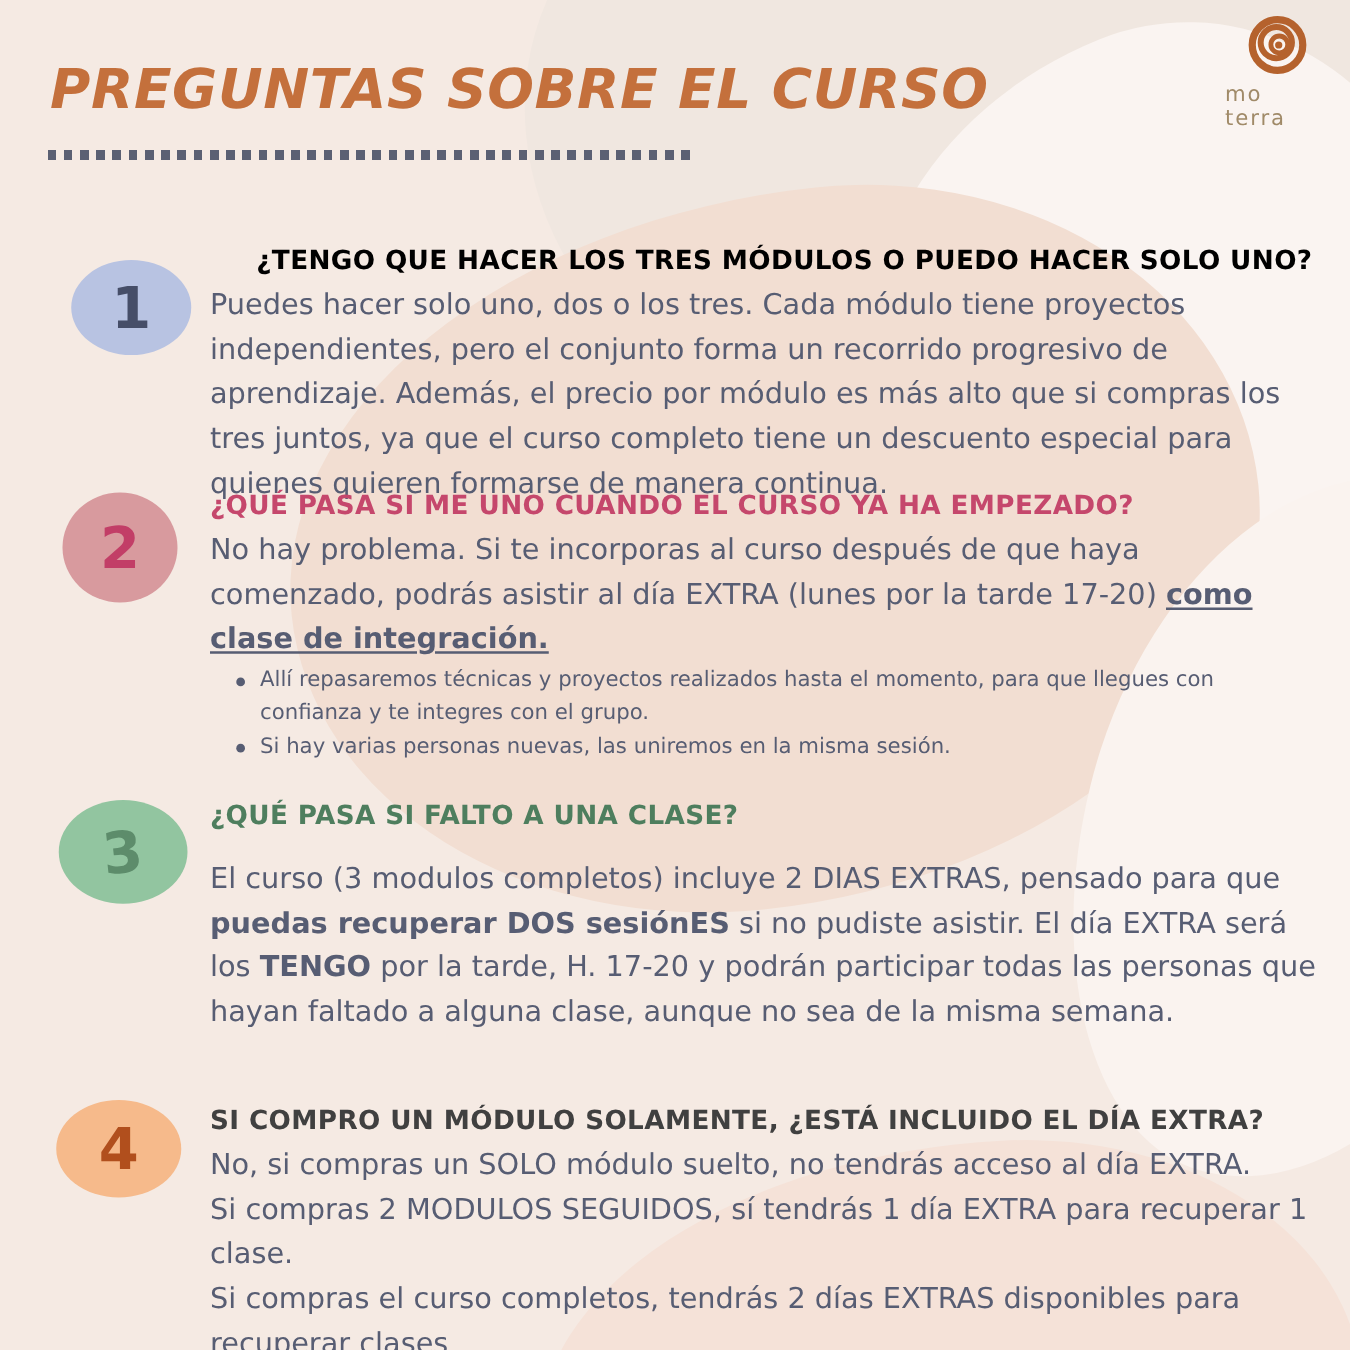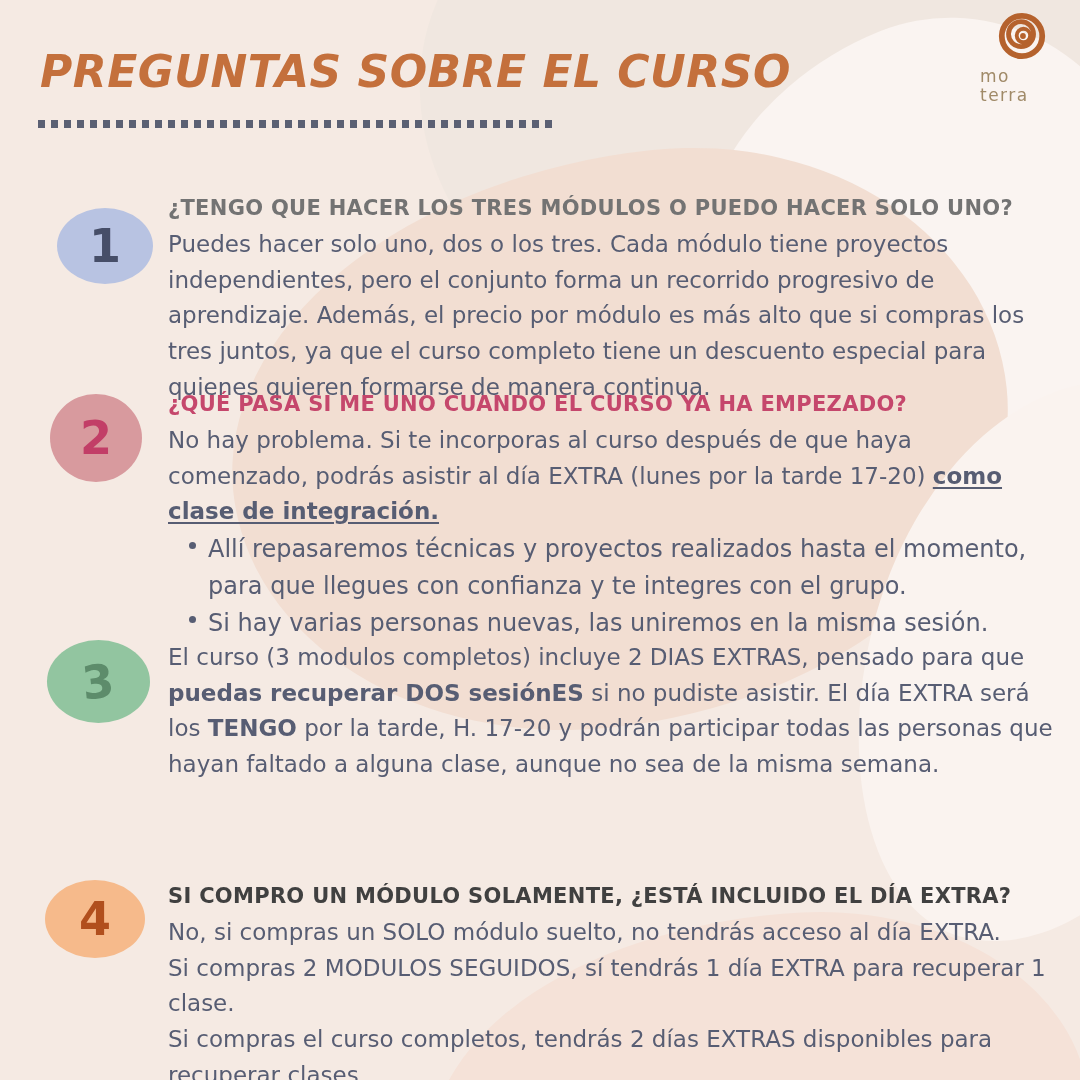--- a/index.html
+++ b/index.html
@@ -41,21 +41,21 @@
   .fi-3 .badge-num { transform:rotate(-6deg); }
 
   .content { margin-left:168px; width:885px; }
   .content h2 { font-size:21px; font-weight:700; letter-spacing:0.3px; margin:0 0 7px 0; }
   .fi-3 .content h2 { margin-bottom:22px; }
   .content p { font-size:23px; line-height:1.55; color:var(--body-color,#575d73); margin:0; }
   .seg-b { font-weight:700; }
   .seg-u { text-decoration:underline; text-underline-offset:3px; }
 
   .content ul { list-style:none; margin:1px 0 0 14px; }
-  .content li { position:relative; padding-left:26px; font-size:24px; line-height:1.55;
+  .content li { position:relative; padding-left:26px; font-size:17px; line-height:1.55;
                 color:var(--body-color,#575d73); }
   .bullet-dot { position:absolute; left:7px; top:11px; width:7px; height:7px; border-radius:50%;
                 background:var(--body-color,#575d73); }
 
   
   .footer { position:absolute; left:262px; top:1087px; display:flex; gap:54px;
             font-size:16px; letter-spacing:0.5px; }
 </style>
 </head>
 <body>
@@ -87,21 +87,21 @@
         <div>terra</div>
       </div>
     </div>
 
     <main>
         <section class="faq-item fi-1">
           <div class="badge" style="background: rgb(184, 195, 226);">
             <span class="badge-num" style="color: rgb(70, 78, 104);">1</span>
           </div>
           <div class="content">
-            <h2 style="color: #737373;">¿TENGO QUE HACER LOS TRES MÓDULOS O PUEDO HACER SOLO UNO?</h2>
+            <h2 style="color: #000000; margin-left: 37px;">¿TENGO QUE HACER LOS TRES MÓDULOS O PUEDO HACER SOLO UNO?</h2>
             <p><span>Puedes hacer solo uno, dos o los tres. Cada módulo tiene proyectos independientes, pero el conjunto forma un recorrido progresivo de aprendizaje. Además, el precio por módulo es más alto que si compras los tres juntos, ya que el curso completo tiene un descuento especial para quienes quieren formarse de manera continua.</span></p>
           </div>
         </section>
         <section class="faq-item fi-2">
           <div class="badge" style="background: rgb(216, 154, 158);">
             <span class="badge-num" style="color: rgb(194, 62, 103);">2</span>
           </div>
           <div class="content">
             <h2 style="color: rgb(197, 71, 108);">¿QUÉ PASA SI ME UNO CUANDO EL CURSO YA HA EMPEZADO?</h2>
             <p><span>No hay problema. Si te incorporas al curso después de que haya comenzado, podrás asistir al día EXTRA (lunes por la tarde 17-20) </span><span class="seg-b seg-u">como clase de integración.</span></p>
@@ -109,20 +109,21 @@
               <li><span class="bullet-dot"></span><span>Allí repasaremos técnicas y proyectos realizados hasta el momento, para que llegues con confianza y te integres con el grupo.</span></li>
               <li><span class="bullet-dot"></span><span>Si hay varias personas nuevas, las uniremos en la misma sesión.</span></li>
             </ul>
           </div>
         </section>
         <section class="faq-item fi-3">
           <div class="badge" style="background: rgb(146, 197, 160);">
             <span class="badge-num" style="color: rgb(93, 140, 107);">3</span>
           </div>
           <div class="content">
+            <h2 style="color: rgb(78, 126, 94);">¿QUÉ PASA SI FALTO A UNA CLASE?</h2>
             <p><span>El curso (3 modulos completos) incluye 2 DIAS EXTRAS, pensado para que </span><span class="seg-b ">puedas recuperar DOS sesiónES</span><span> si no pudiste asistir. El día EXTRA será los </span><span class="seg-b ">TENGO</span><span> por la tarde, H. 17-20 y podrán participar todas las personas que hayan faltado a alguna clase, aunque no sea de la misma semana.</span></p>
           </div>
         </section>
         <section class="faq-item fi-4">
           <div class="badge" style="background: rgb(246, 186, 139);">
             <span class="badge-num" style="color: rgb(177, 79, 29);">4</span>
           </div>
           <div class="content">
             <h2 style="color: #404040;">SI COMPRO UN MÓDULO SOLAMENTE, ¿ESTÁ INCLUIDO EL DÍA EXTRA?</h2>
             <p><span>No, si compras un SOLO módulo suelto, no tendrás acceso al día EXTRA.</span></p>

